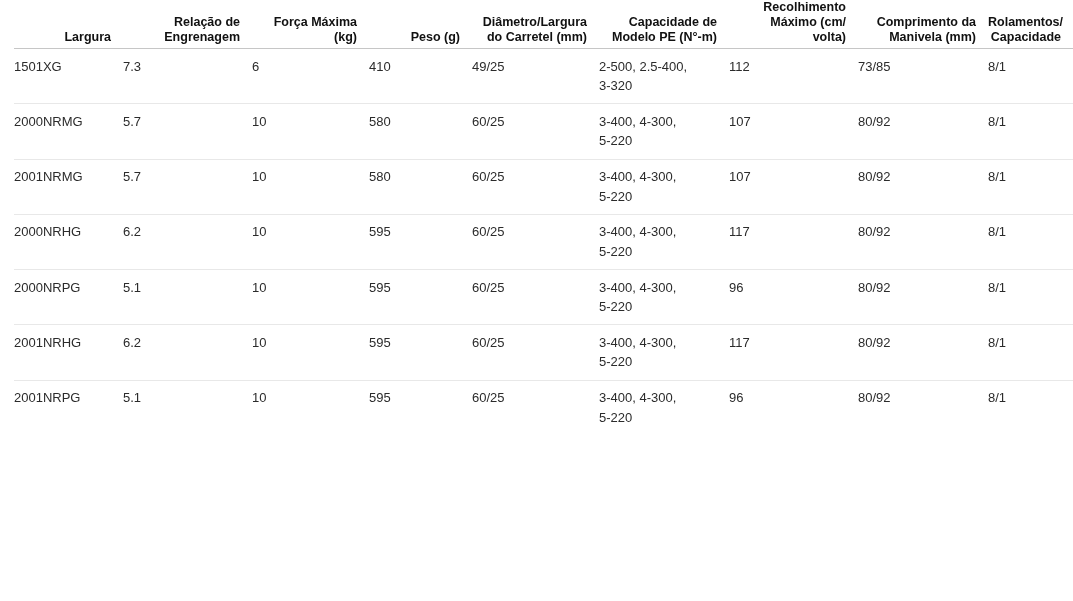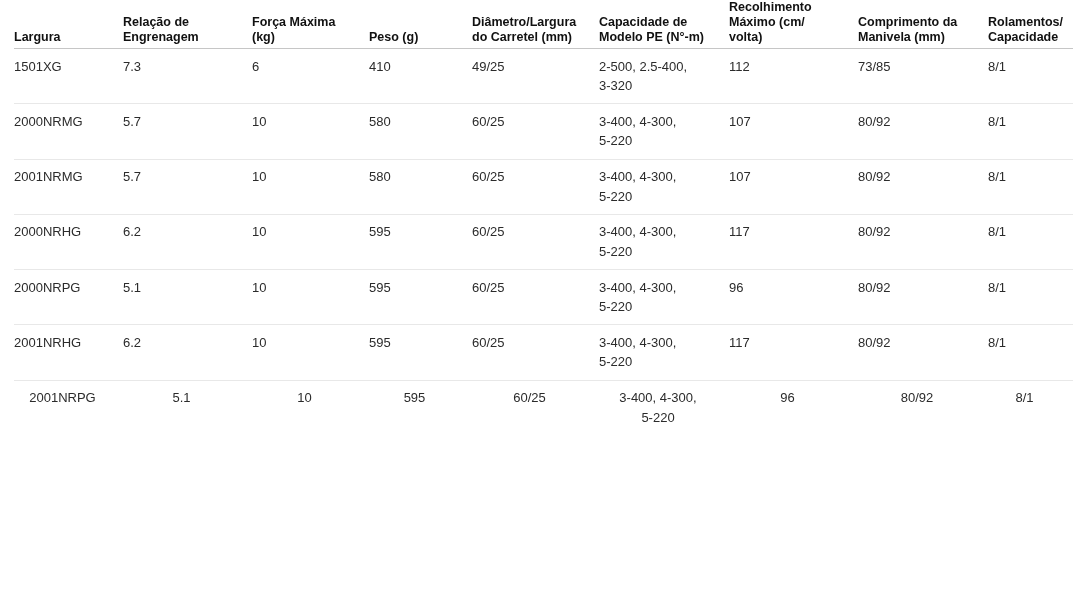--- a/index.html
+++ b/index.html
@@ -26,21 +26,21 @@
   col.c3 { width: 117px; }
   col.c4 { width: 103px; }
   col.c5 { width: 127px; }
   col.c6 { width: 130px; }
   col.c7 { width: 129px; }
   col.c8 { width: 130px; }
   col.c9 { width: 85px; }
 
   thead th {
     vertical-align: bottom;
-    text-align: left;
+    text-align: right;
     font-size: 12.5px;
     font-weight: bold;
     line-height: 15px;
     color: #111111;
     padding: 0 12px 3px 0;
     height: 48px;
     box-sizing: border-box;
     border-bottom: 1px solid #c6c6c6;
     white-space: pre-line;
   }
@@ -52,21 +52,20 @@
     line-height: 19.5px;
     color: #2b2b2b;
     padding: 7.5px 12px 0 0;
     height: 55.3px;
     box-sizing: border-box;
     border-bottom: 1px solid #e8e8e8;
     white-space: pre-line;
   }
   tbody tr:last-child td {
     border-bottom-color: transparent;
-    text-align: center;
   }
 </style>
 </head>
 <body>
 
 <div class="page">
   <table class="spec-table">
     <colgroup>
       <col class="c1">
         <col class="c2">

